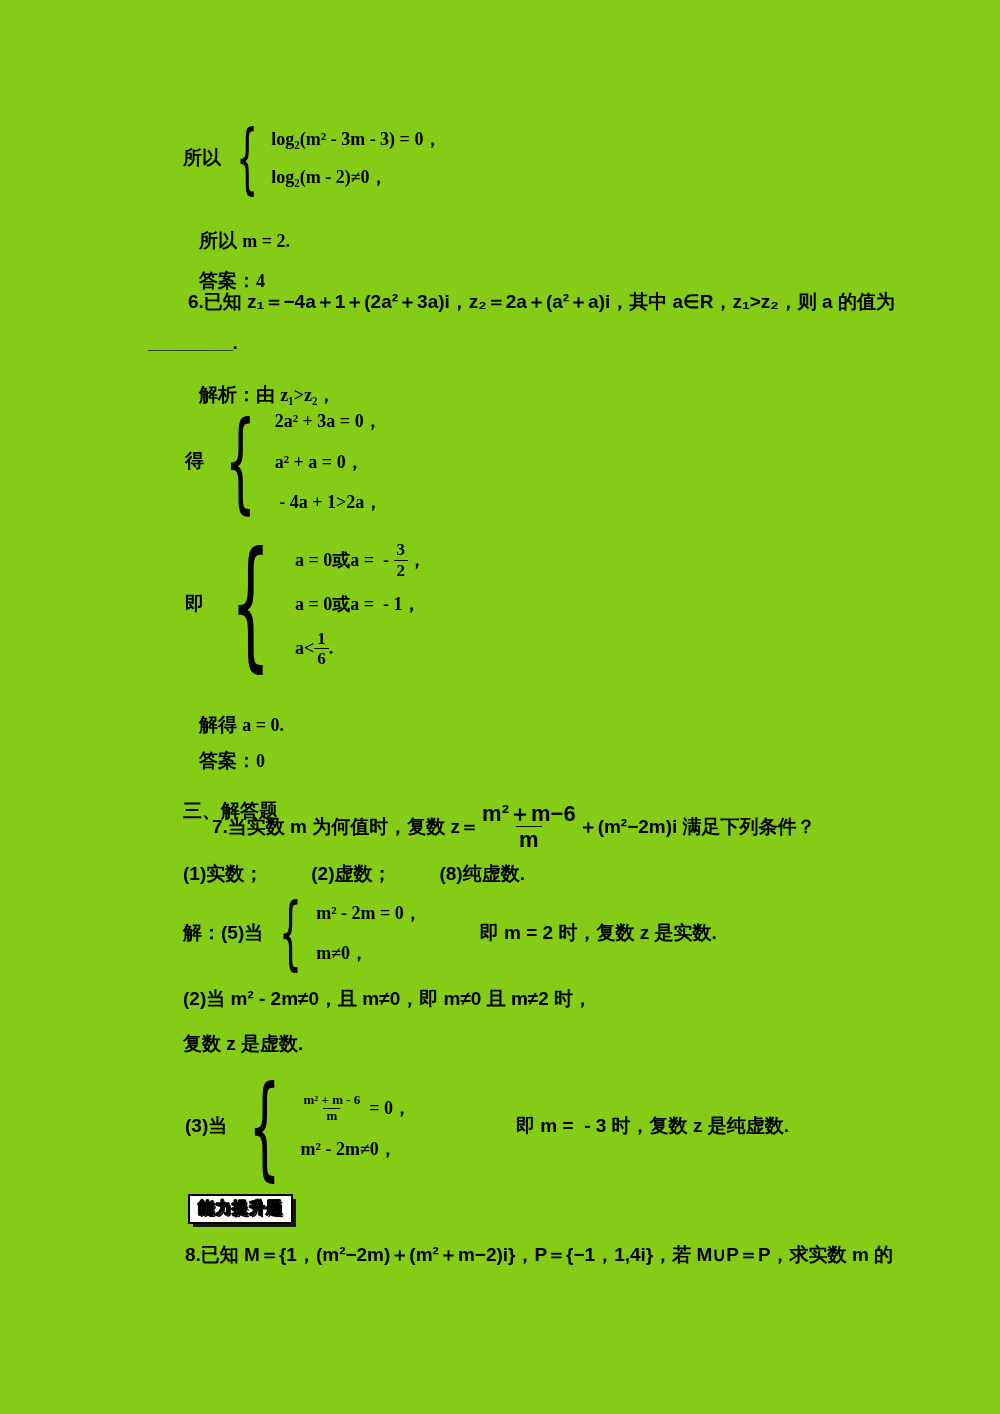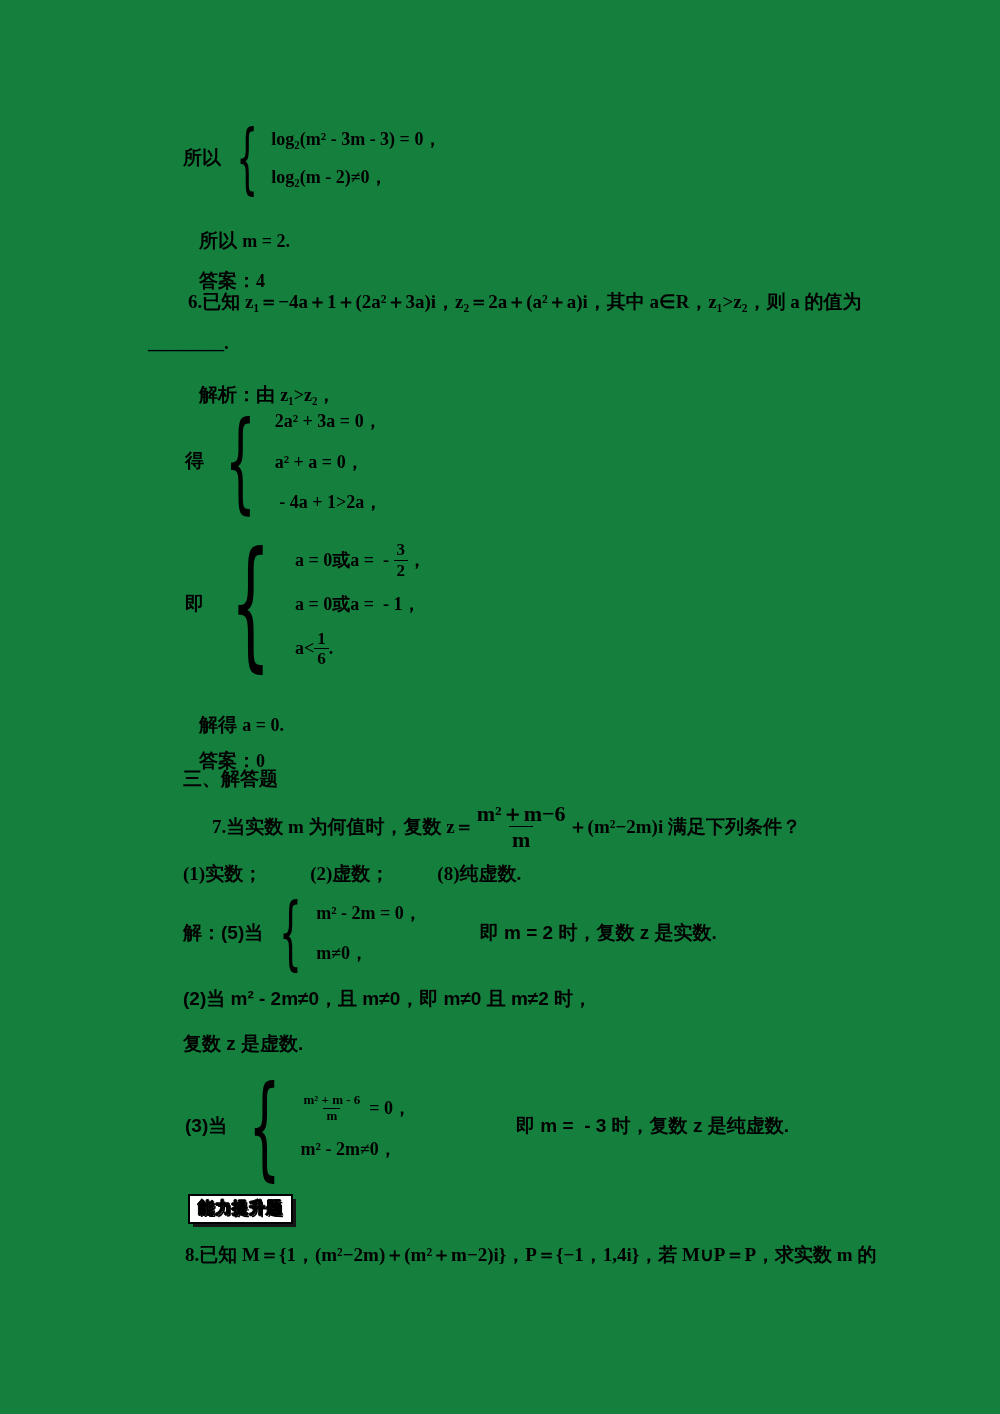--- a/index.html
+++ b/index.html
@@ -1,22 +1,22 @@
 <!DOCTYPE html>
 <html><head>
 <meta charset="utf-8">
 <style>
   html,body{margin:0;padding:0;background:#ffffff;}
-  .page{position:relative;width:1000px;height:1414px;background:#15803d;color:#000;
+  .page{position:relative;width:1000px;height:1414px;background:#84cc16;color:#000;
         font-family:"Liberation Serif","DejaVu Serif",serif;overflow:hidden;}
   .blk{position:absolute;white-space:pre;}
   
   .t-h{font-family:"Liberation Sans","DejaVu Sans",sans-serif;font-weight:bold;font-size:19px;line-height:1.2;}
   .t-e{font-family:"Liberation Serif","DejaVu Serif",serif;font-weight:bold;font-size:18px;line-height:1.25;}
-  .t-r{font-family:Liberation Serif, serif;font-weight:bold;font-size:19px;line-height:1.25;text-align:right;}
+  .t-r{font-family:Liberation Sans, sans-serif;font-weight:bold;font-size:19px;line-height:1.25;text-align:right;}
   
   .sys{display:flex;align-items:center;}
   .sys .label{margin-right:2px;flex:0 0 auto;}
   .brace{font-family:"DejaVu Sans",sans-serif;font-weight:400;line-height:0.9;
          transform:scaleX(0.45);transform-origin:center;flex:0 0 auto;}
   .eqs{display:flex;flex-direction:column;justify-content:center;}
   .eq{white-space:pre;}
   .mrow{display:flex;align-items:center;}
   
   .frac{display:inline-flex;flex-direction:column;align-items:center;line-height:1.15;vertical-align:middle;}
@@ -96,21 +96,21 @@
   </div>
 
   <div class="blk" style="left:183px;top:696px;">
     <span class="t-h">解得 </span><span class="t-e">a = 0.</span>
   </div>
 
   <div class="blk" style="left:183px;top:732px;">
     <span class="t-h">答案：</span><span class="t-e">0</span>
   </div>
 
-  <div class="blk t-h" style="left:183px;top:768px;">三、解答题</div>
+  <div class="blk t-h" style="left:183px;top:800px;">三、解答题</div>
 
   <div class="blk mrow t-r" style="left:188px;top:801px;">
     <span style="white-space:pre;margin-left:24px;">7.当实数 m 为何值时，复数 z＝</span>
     <span class="frac" style="font-size:22px;font-weight:bold;">
       <span class="num">m²＋m−6</span>
       <span class="den">m</span>
     </span>
     <span style="white-space:pre;">＋(m²−2m)i 满足下列条件？</span>
   </div>
 

